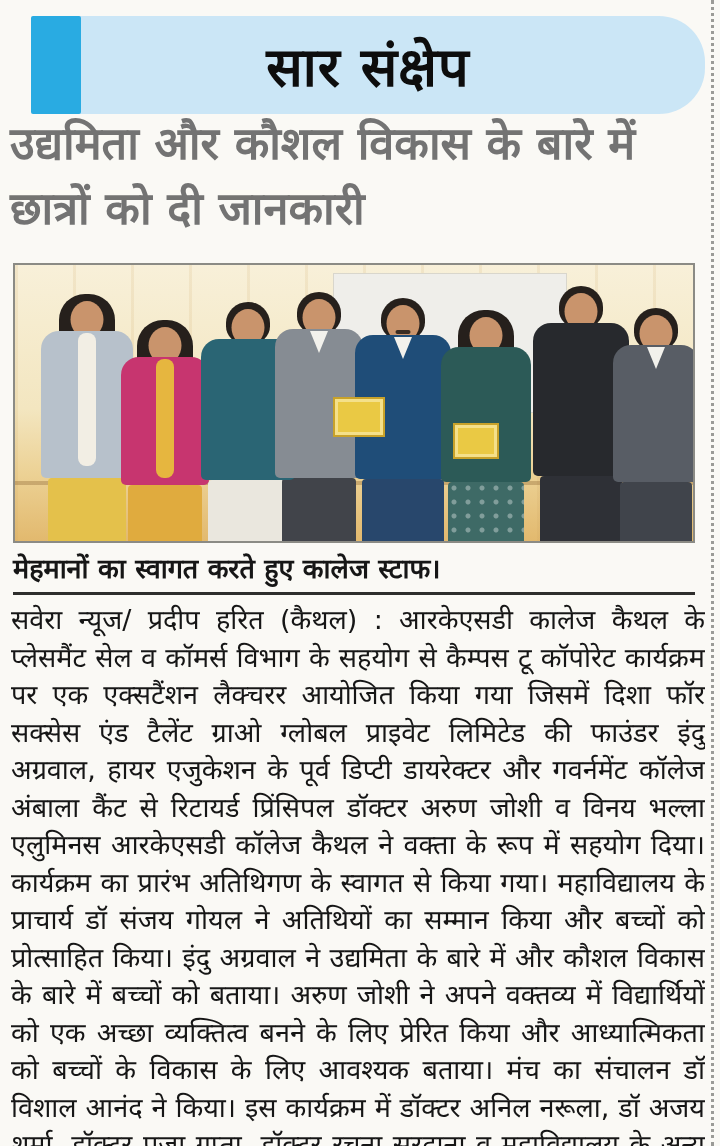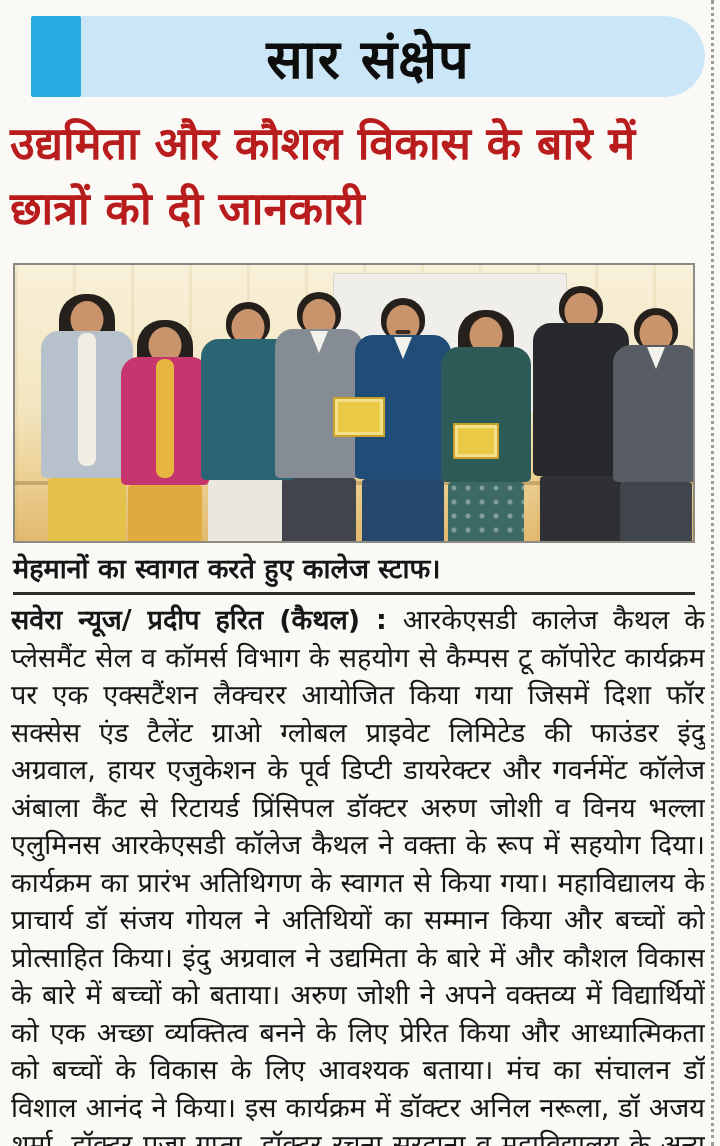--- a/index.html
+++ b/index.html
@@ -8,36 +8,36 @@
     background:#faf9f5;
     font-family:"DejaVu Sans","Liberation Sans",sans-serif;
     color:#141414;
   }
   .clip{position:absolute;inset:0;}
   
   .col-sep{position:absolute;top:0;bottom:0;right:6px;width:0;border-right:3px dotted #9b9b97;}
 
   
   .banner{
-    position:absolute;left:31px;top:16px;width:674px;height:81px;
+    position:absolute;left:31px;top:16px;width:674px;height:98px;
     background:#cbe6f6;border-radius:6px 46px 46px 6px;
   }
   .banner-accent{
     position:absolute;left:0;top:0;bottom:0;width:50px;
     background:#29abe2;border-radius:2px;
   }
   .banner-title{
     position:absolute;inset:0;display:flex;align-items:center;justify-content:center;
     font-size:54px;font-weight:800;color:#0d0d0d;letter-spacing:1px;
   }
 
   
   .headline{
     position:absolute;left:10px;top:112px;width:692px;
-    font-size:45px;line-height:1.44;font-weight:800;color:#b91c1c;
+    font-size:45px;line-height:1.44;font-weight:800;color:#737373;
   }
 
   
   .photo{
     position:absolute;left:13px;top:263px;width:682px;height:280px;
     border:2px solid #8b8b85;box-sizing:border-box;
     background:
       repeating-linear-gradient(90deg, rgba(201,160,92,.14) 0 3px, rgba(0,0,0,0) 3px 58px),
       linear-gradient(180deg,#f8f0d9 0%,#f3e6c0 52%,#ecd194 76%,#e2b96e 100%);
     overflow:hidden;
@@ -100,21 +100,21 @@
     position:absolute;left:13px;top:592px;width:682px;height:0;
     border-top:3px solid #2e2e2c;
   }
 
   
   .article{
     position:absolute;left:11px;top:601px;width:694px;height:545px;
     font-size:27px;line-height:37.5px;text-align:justify;color:#161616;
     overflow:hidden;
   }
-  .byline{font-weight:700;}
+  .byline{font-weight:400;}
 </style>
 </head>
 <body>
 
 <div class="clip">
 
   <div class="banner">
     <div class="banner-accent"></div>
     <div class="banner-title">सार संक्षेप</div>
   </div>

